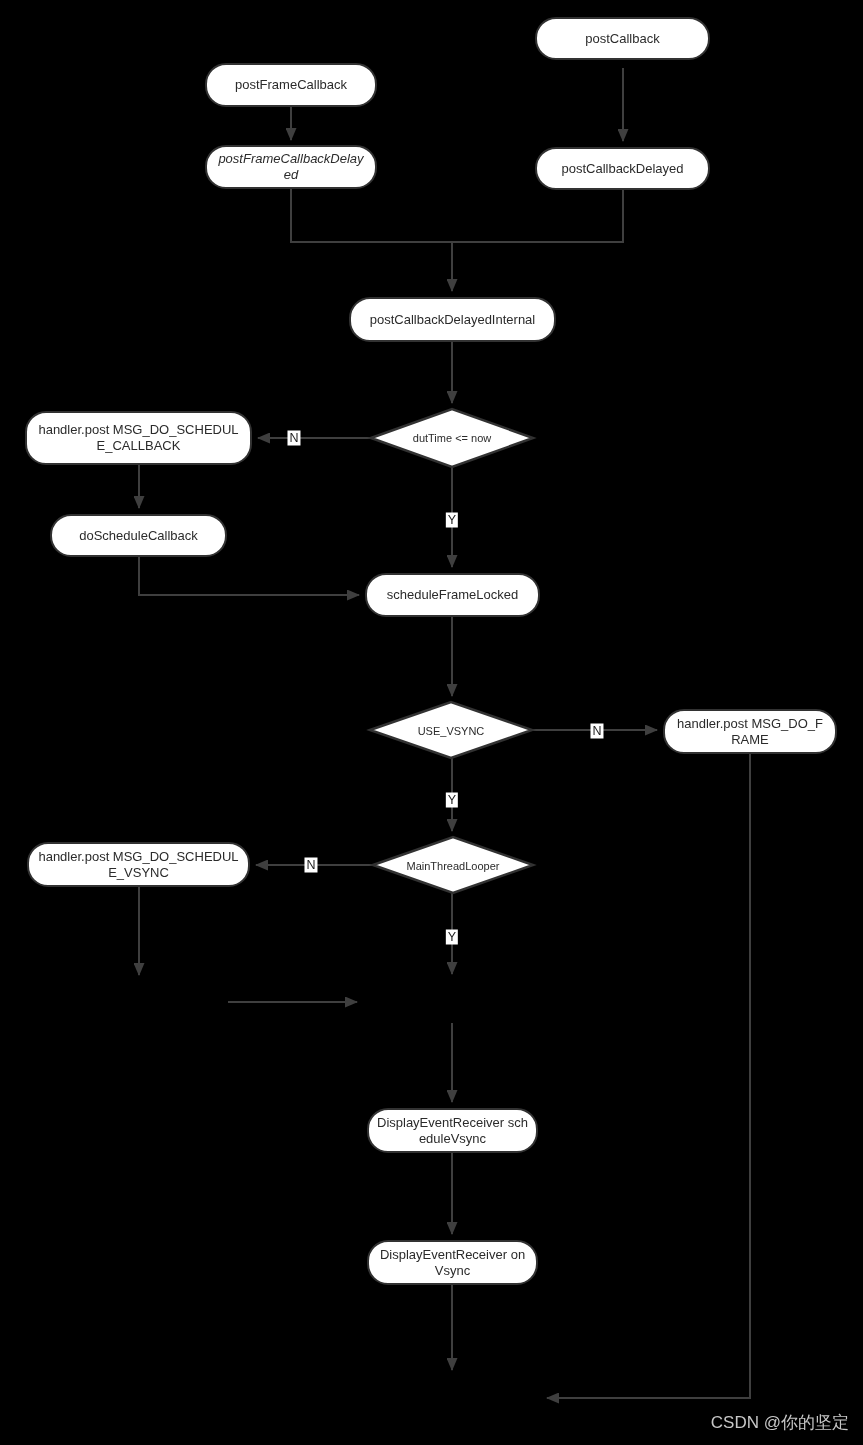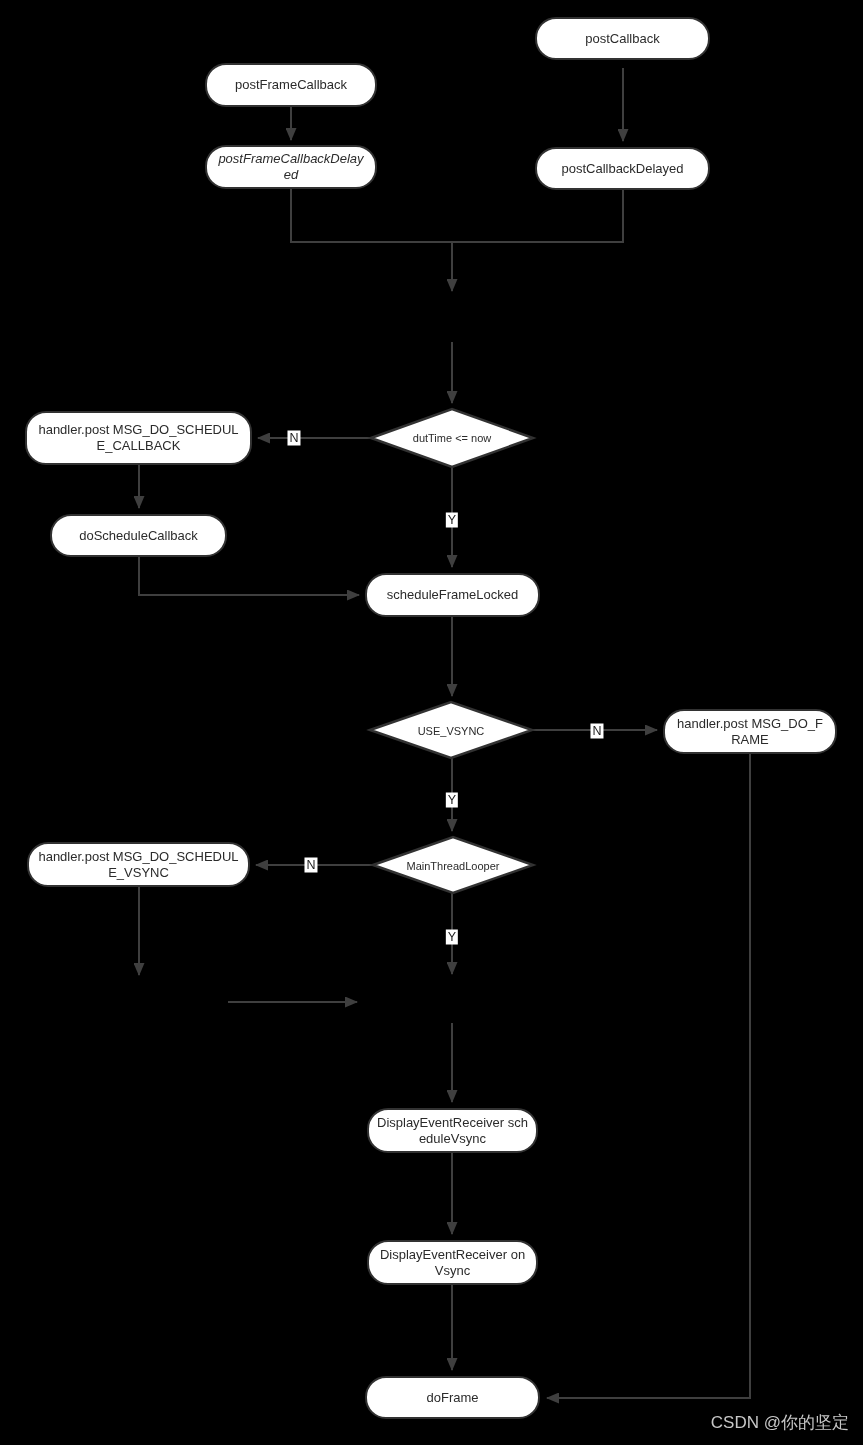--- a/index.html
+++ b/index.html
@@ -72,20 +72,23 @@
   </div>
   <div class="node" style="left:535px;top:17px;width:175px;height:43px;">
     <span>postCallback</span>
   </div>
   <div class="node" style="left:205px;top:145px;width:172px;height:44px;font-style:italic;">
     <span>postFrameCallbackDelayed</span>
   </div>
   <div class="node" style="left:535px;top:147px;width:175px;height:43px;text-align:right;">
     <span>postCallbackDelayed</span>
   </div>
+  <div class="node" style="left:349px;top:297px;width:207px;height:45px;">
+    <span>postCallbackDelayedInternal</span>
+  </div>
   <div class="node" style="left:25px;top:411px;width:227px;height:54px;">
     <span>handler.post MSG_DO_SCHEDULE_CALLBACK</span>
   </div>
   <div class="node" style="left:50px;top:514px;width:177px;height:43px;">
     <span>doScheduleCallback</span>
   </div>
   <div class="node" style="left:365px;top:573px;width:175px;height:44px;">
     <span>scheduleFrameLocked</span>
   </div>
   <div class="node" style="left:663px;top:709px;width:174px;height:45px;">
@@ -93,23 +96,20 @@
   </div>
   <div class="node" style="left:27px;top:842px;width:223px;height:45px;">
     <span>handler.post MSG_DO_SCHEDULE_VSYNC</span>
   </div>
   <div class="node" style="left:367px;top:1108px;width:171px;height:45px;">
     <span>DisplayEventReceiver scheduleVsync</span>
   </div>
   <div class="node" style="left:367px;top:1240px;width:171px;height:45px;">
     <span>DisplayEventReceiver onVsync</span>
   </div>
-  <div class="node" style="left:365px;top:1376px;width:175px;height:43px;">
-    <span>doFrame</span>
-  </div>
 
   <div class="diamond-label" style="left:452px;top:438px;">dutTime &lt;= now</div>
   <div class="diamond-label" style="left:451px;top:731px;">USE_VSYNC</div>
   <div class="diamond-label" style="left:453px;top:866px;">MainThreadLooper</div>
 
   <div class="chip" style="left:294px;top:438px;">N</div>
   <div class="chip" style="left:452px;top:520px;">Y</div>
   <div class="chip" style="left:597px;top:731px;">N</div>
   <div class="chip" style="left:452px;top:800px;">Y</div>
   <div class="chip" style="left:311px;top:865px;">N</div>

